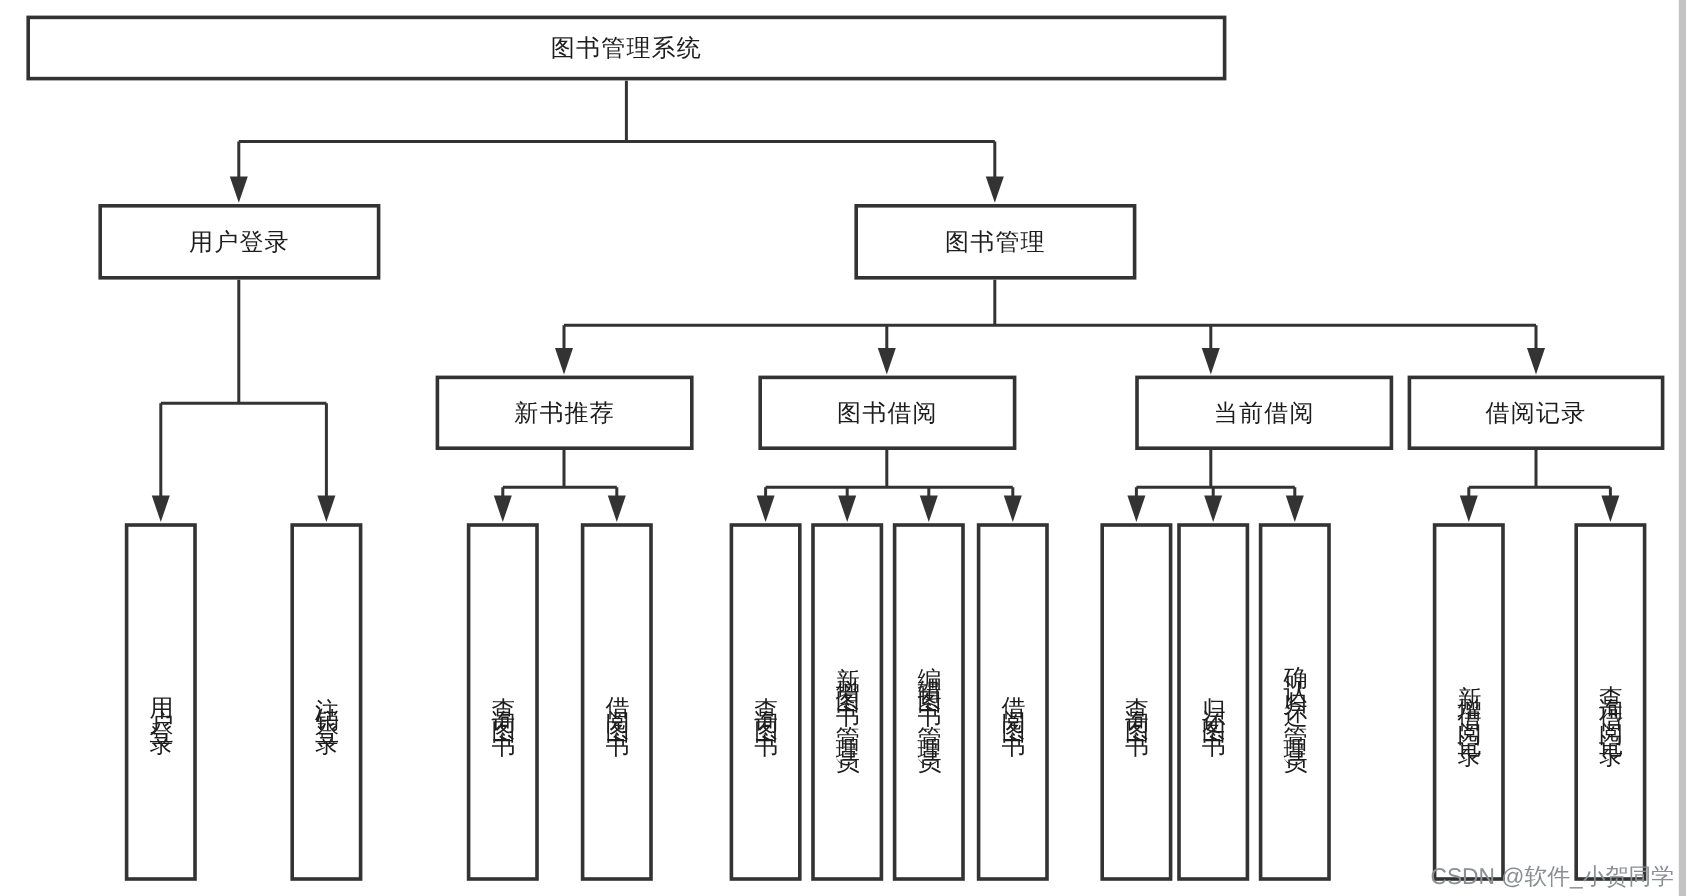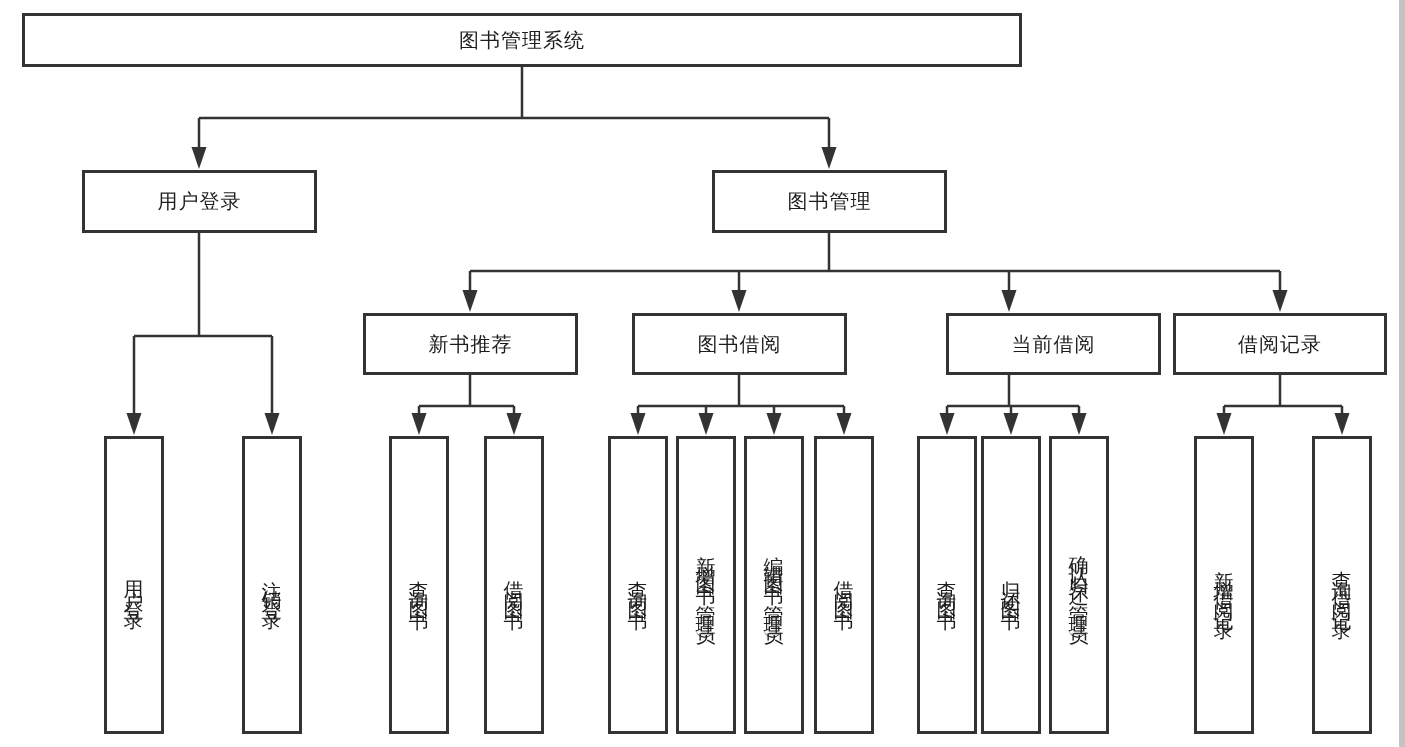--- a/index.html
+++ b/index.html
@@ -140,16 +140,17 @@
   <div class="node" style="left:1049px;top:436px;width:60px;height:298px;">
     <span class="vlabel">确认归还（管理员）</span>
   </div>
   <div class="node" style="left:1194px;top:436px;width:60px;height:298px;">
     <span class="vlabel">新增借阅记录</span>
   </div>
   <div class="node" style="left:1312px;top:436px;width:60px;height:298px;">
     <span class="vlabel">查询借阅记录</span>
   </div>
 
+  <div class="watermark">CSDN @软件_小贺同学</div>
 
   <div class="edge-strip"></div>
 
 </div>
 
 </body></html>

